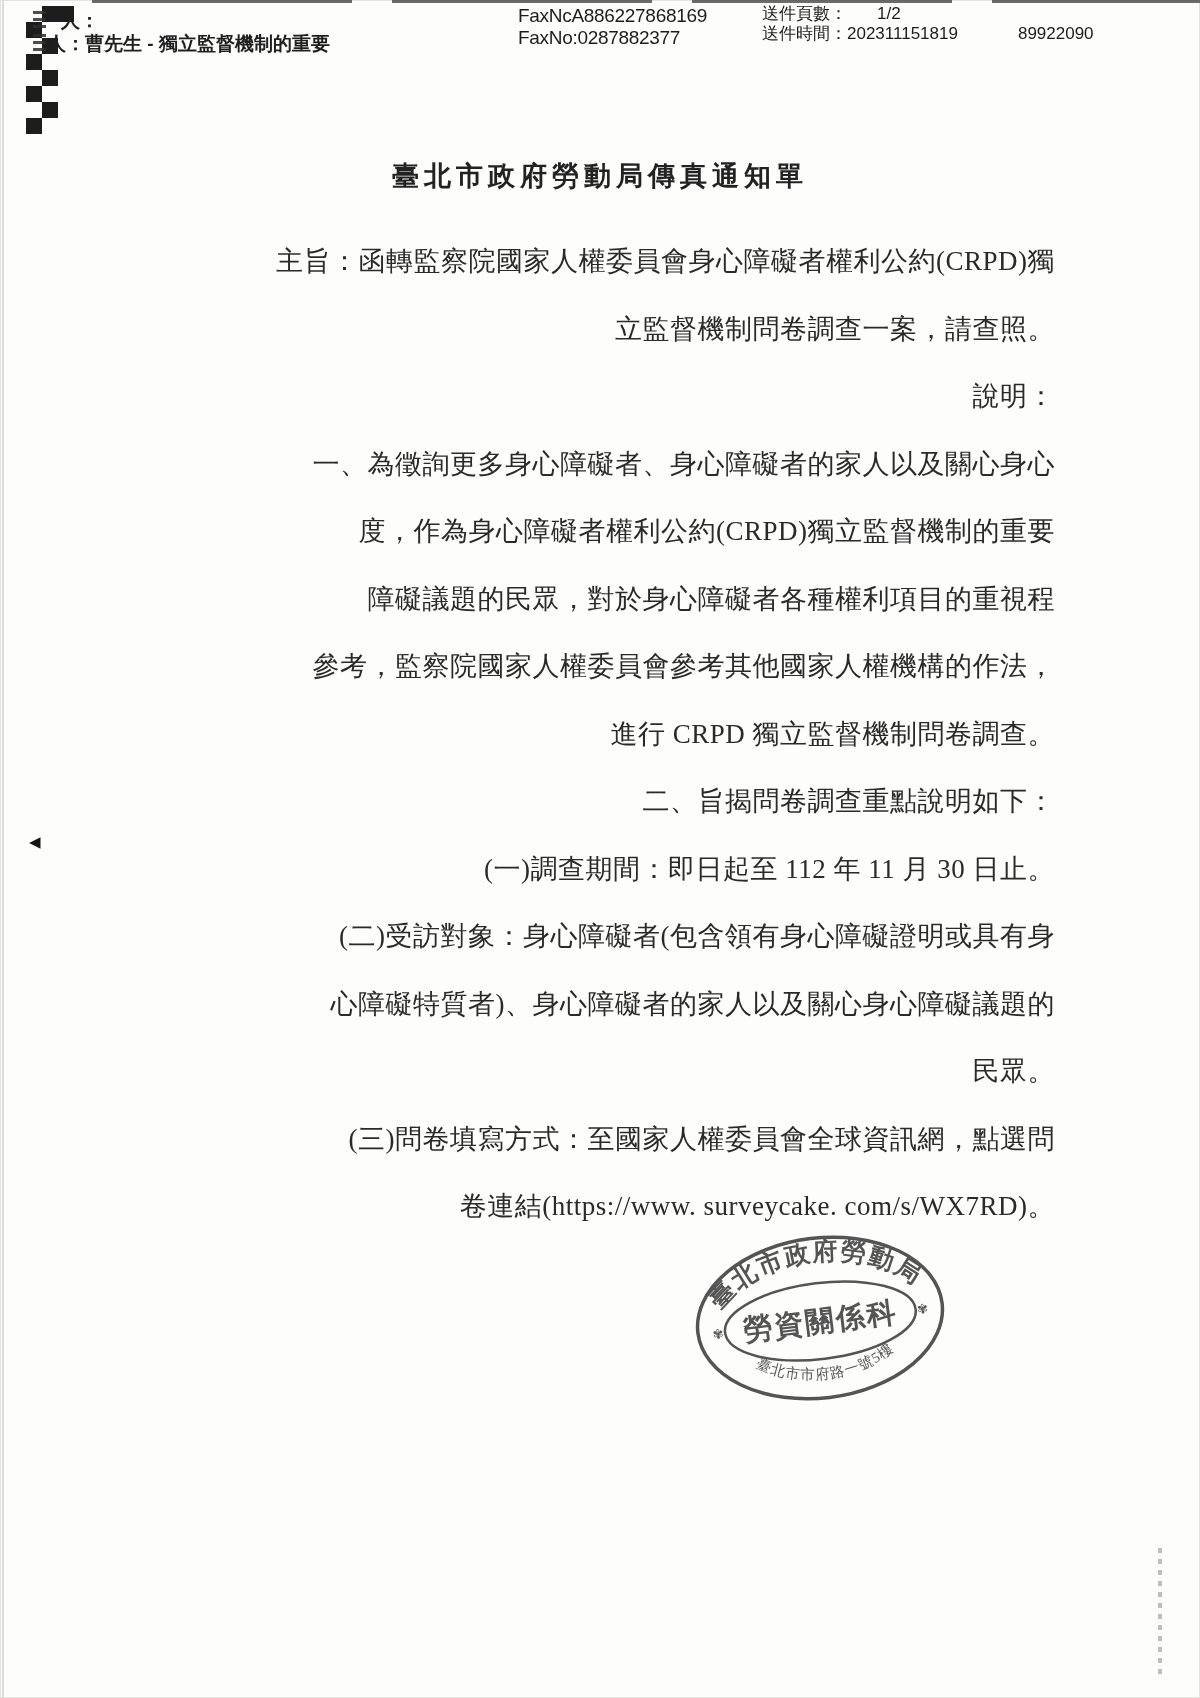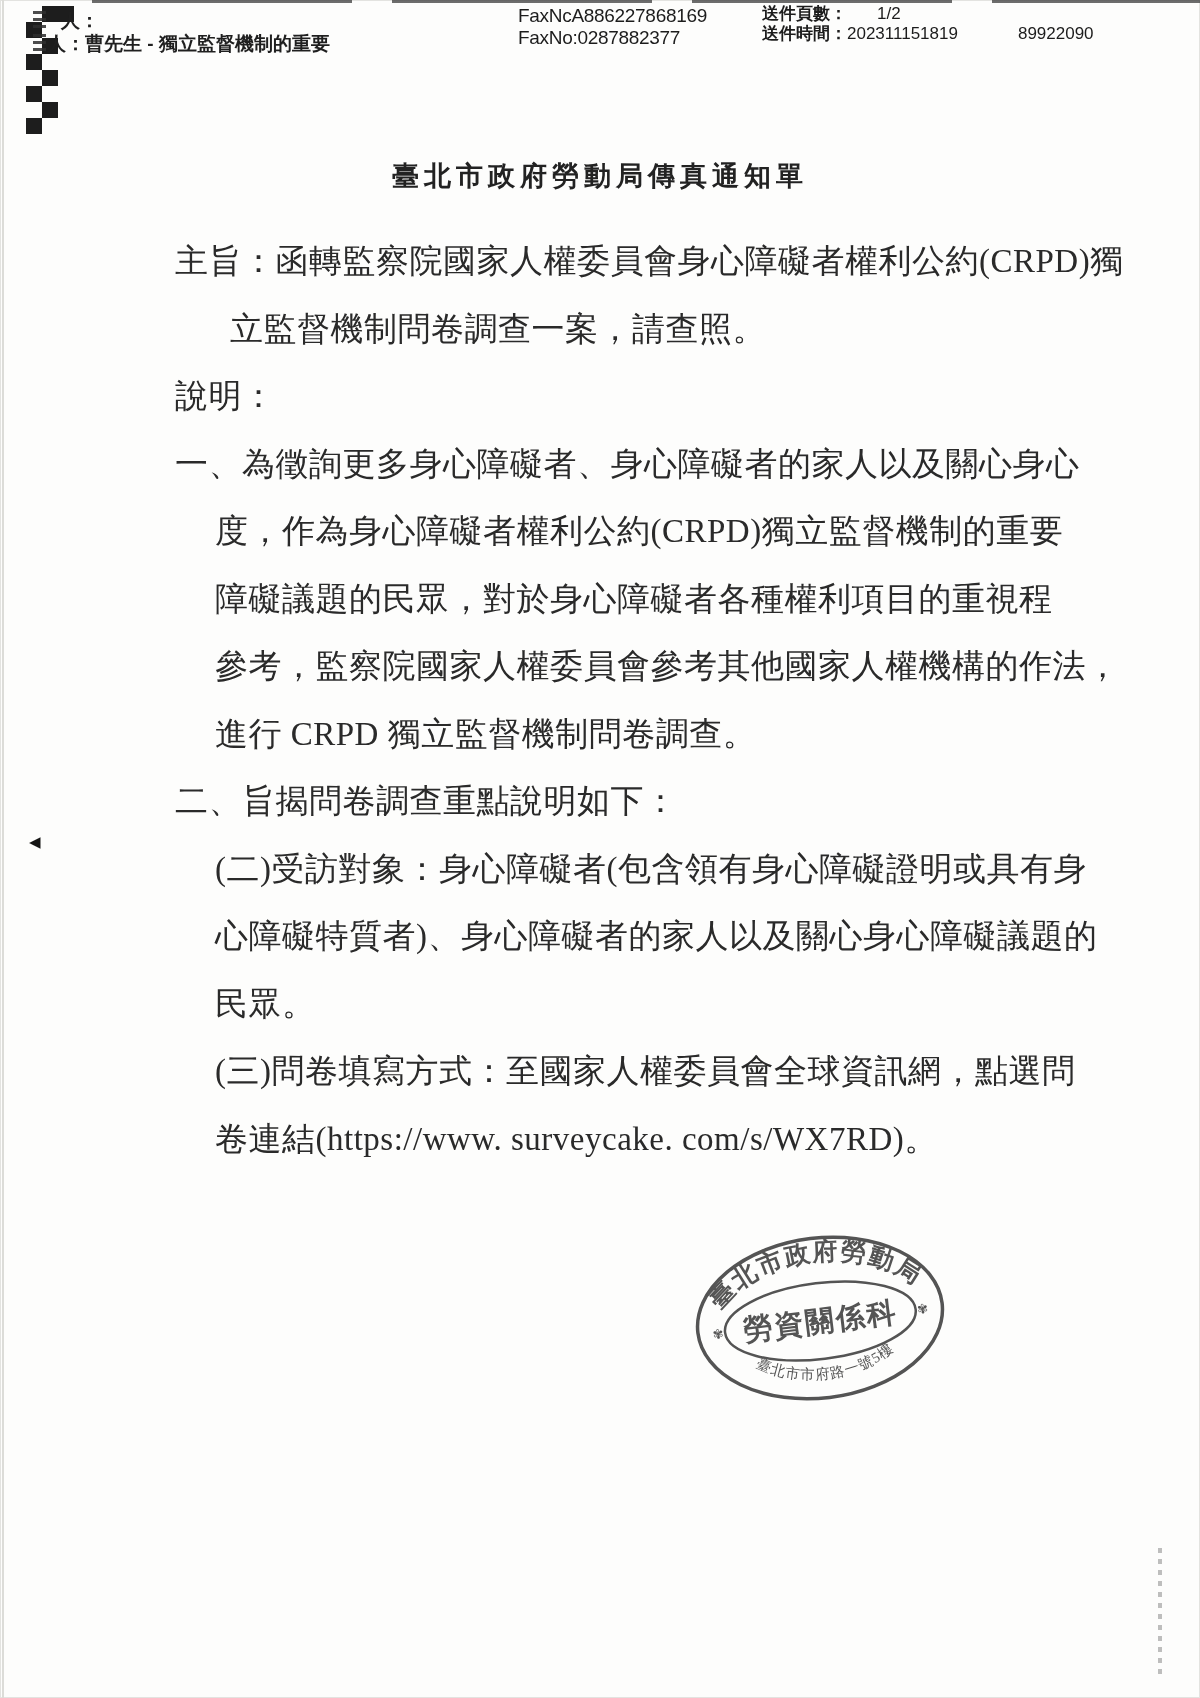--- a/index.html
+++ b/index.html
@@ -25,30 +25,30 @@
     background:repeating-linear-gradient(#2e2e2e 0 3px,transparent 3px 7px);opacity:.85;}
   .frag1{left:33px;top:11px;}
   .frag2{left:33px;top:34px;}
   
   .hdr{font-family:"Liberation Sans","DejaVu Sans",sans-serif;white-space:nowrap;}
   .to-line{position:absolute;left:61px;top:8px;font-size:19px;font-weight:700;color:#1f1f1f;}
   .from-line{position:absolute;left:47px;top:31px;font-size:19px;font-weight:700;color:#1f1f1f;}
   .fax-block{position:absolute;left:518px;top:5px;font-size:19px;line-height:22px;color:#1c1c1c;
     letter-spacing:-0.3px;}
   .meta-block{position:absolute;left:762px;top:4px;font-size:17px;line-height:20px;color:#1c1c1c;}
-  .meta-label{font-weight:700;}
+  .meta-label{font-weight:400;}
   .meta-pages{margin-left:30px;}
   .meta-code{margin-left:60px;}
   
   .doc-title{position:absolute;left:0;top:158px;width:1200px;text-align:center;
     font-size:27px;font-weight:700;letter-spacing:5px;color:#222;}
   
   .doc-body{position:absolute;left:175px;top:228px;width:880px;}
-  .line{height:67.5px;line-height:67.5px;font-size:33px;white-space:nowrap;color:#2a2a2a;
-    letter-spacing:0.5px;}
+  .line{height:67.5px;line-height:67.5px;font-size:27px;white-space:nowrap;color:#2a2a2a;
+    letter-spacing:0.5px;text-align:right;}
   .ind-a{padding-left:55px;}
   .ind-b{padding-left:40px;}
   .marker{display:inline-block;}
   
   .stamp{position:absolute;left:690px;top:1233px;width:260px;height:170px;
     transform:rotate(-7deg);opacity:.88;}
   .stamp svg text{fill:#3d3d3d;font-family:"Liberation Serif","DejaVu Serif",serif;}
 </style>
 </head>
 <body>
@@ -87,20 +87,21 @@
   <div class="doc-body">
     <div class="line"><span class="marker">主旨：</span><span>函轉監察院國家人權委員會身心障礙者權利公約(CRPD)獨</span></div>
     <div class="line ind-a">立監督機制問卷調查一案，請查照。</div>
     <div class="line">說明：</div>
     <div class="line"><span class="marker">一、</span><span>為徵詢更多身心障礙者、身心障礙者的家人以及關心身心</span></div>
     <div class="line ind-b">度，作為身心障礙者權利公約(CRPD)獨立監督機制的重要</div>
     <div class="line ind-b">障礙議題的民眾，對於身心障礙者各種權利項目的重視程</div>
     <div class="line ind-b">參考，監察院國家人權委員會參考其他國家人權機構的作法，</div>
     <div class="line ind-b">進行 CRPD 獨立監督機制問卷調查。</div>
     <div class="line"><span class="marker">二、</span><span>旨揭問卷調查重點說明如下：</span></div>
+    <div class="line ind-b">(一)調查期間：即日起至 112 年 11 月 30 日止。</div>
     <div class="line ind-b">(二)受訪對象：身心障礙者(包含領有身心障礙證明或具有身</div>
     <div class="line ind-b">心障礙特質者)、身心障礙者的家人以及關心身心障礙議題的</div>
     <div class="line ind-b">民眾。</div>
     <div class="line ind-b">(三)問卷填寫方式：至國家人權委員會全球資訊網，點選問</div>
     <div class="line ind-b">卷連結(https://www. surveycake. com/s/WX7RD)。</div>
   </div>
 
   <div class="stamp">
     <svg width="260" height="170" viewBox="0 0 260 170">
       <ellipse cx="130" cy="85" rx="123" ry="80" fill="none" stroke="#3d3d3d" stroke-width="3.5"></ellipse>

